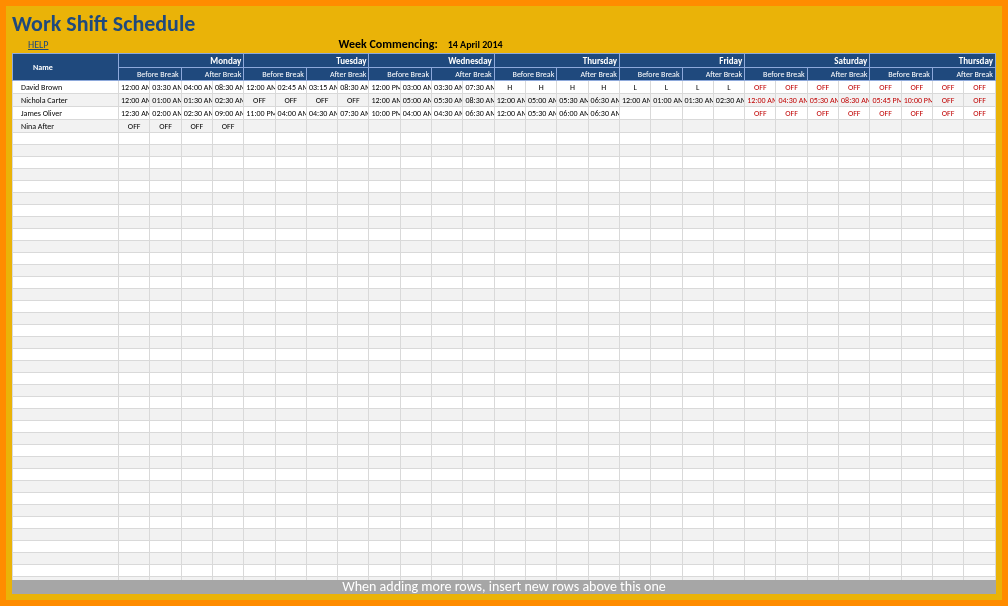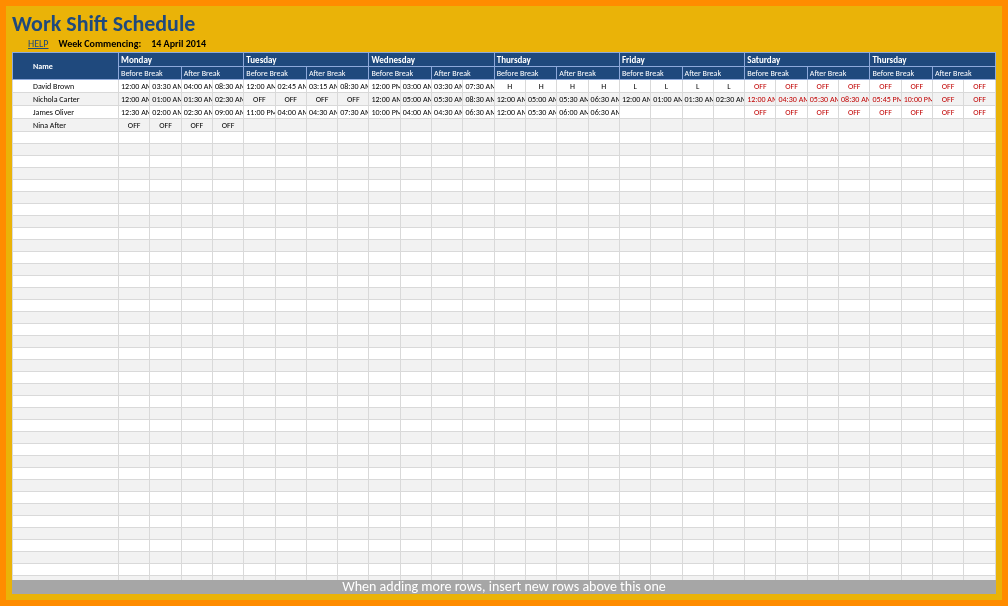--- a/index.html
+++ b/index.html
@@ -32,21 +32,22 @@
     gap: 10px;
   }
   .help-link {
     color: #1f497d;
     font-size: 10px;
     text-decoration: underline;
     margin-left: 4px;
     padding-left: 12px;
   }
   .week-comm-label {
-    font-size: 10px;
+    margin-left: 280px;
+    font-size: 12px;
     font-weight: bold;
   }
   .week-comm-value {
     font-size: 10px;
     font-weight: bold;
   }
   .grid {
     flex: 1;
     overflow: hidden;
     display: flex;
@@ -62,33 +63,33 @@
   th, td {
     border: 1px solid #d9d9d9;
     padding: 1px 2px;
     white-space: nowrap;
     overflow: hidden;
   }
   thead th {
     background: #1f497d;
     color: #fff;
     font-weight: bold;
-    text-align: left;
+    text-align: right;
     border-color: #8ea9db;
   }
   thead th.name-col {
     text-align: left;
     padding-left: 20px;
   }
   col.name-col { width: 105px; }
   col.slot { width: 31px; }
   .day-header { font-size: 9px; }
   .break-header { font-size: 8px; font-weight: normal; }
   tbody td { text-align: center; height: 12px; line-height: 10px; }
-  tbody td.name-cell { text-align: left; padding-left: 20px; }
+  tbody td.name-cell { text-align: left; padding-left: 8px; }
   tbody tr:nth-child(even) td { background: #f2f2f2; }
   tbody tr:nth-child(odd) td { background: #fff; }
   .off { color: #c00000; font-weight: normal; }
   .red { color: #c00000; }
   .footer-bar {
     background: #a6a6a6;
     color: #fff;
     text-align: center;
     font-size: 14px;
     height: 14px;

